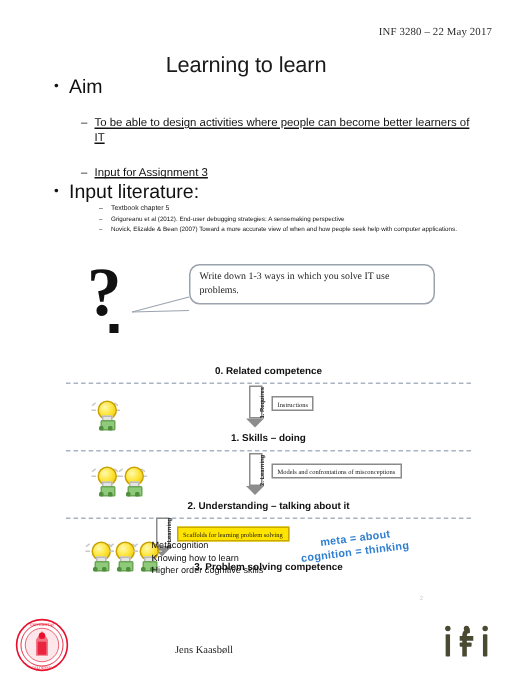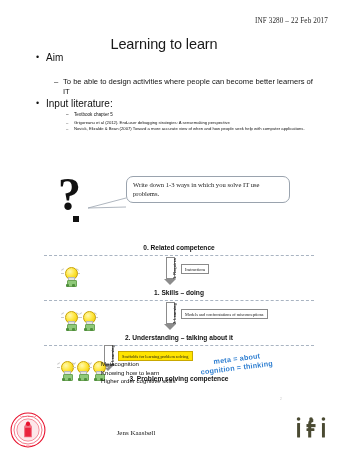--- a/index.html
+++ b/index.html
@@ -23,23 +23,23 @@
   
   .title{
     position:absolute;top:36px;left:0;width:328px;
     text-align:center;
     font-size:14.5px;font-weight:400;color:#1a1a1a;
     letter-spacing:-.1px;
   }
 
   
   .bullets{position:absolute;top:52px;left:36px;width:280px;}
-  .b1{position:relative;font-size:10px;color:#111;margin:0 0 2px 0;padding-left:10px;line-height:12px;}
+  .b1{position:relative;font-size:13px;color:#111;margin:0 0 2px 0;padding-left:10px;line-height:12px;}
   .b1:before{content:"\2022";position:absolute;left:0;top:-1px;font-size:9px;}
-  .b2{position:relative;font-size:7.6px;color:#111;margin:13px 0 1px 18px;padding-left:9px;line-height:10.2px;}
+  .b2{position:relative;font-size:7.6px;color:#111;margin:13px 0 1px 18px;padding-left:9px;line-height:10.2px;text-decoration:underline;}
   .b2:before{content:"\2013";position:absolute;left:0;top:0;}
   .b3{position:relative;font-size:4.6px;color:#111;margin:1px 0 1px 30px;padding-left:8px;line-height:6.4px;}
   .b3:before{content:"\2013";position:absolute;left:0;top:0;}
   .b3.ref{font-size:4.2px;line-height:5.6px;}
 
   
   .qmark{
     position:absolute;left:58px;top:175px;
     font-family:"Liberation Serif", serif;
     font-size:46px;font-weight:bold;color:#111;line-height:40px;
@@ -128,27 +128,28 @@
     position:absolute;left:0;top:429px;width:272px;text-align:center;
     font-family:"Liberation Serif", serif;font-size:7px;color:#1a1a1a;
   }
   .ifi{position:absolute;right:12px;top:415px;width:34px;height:26px;}
 </style>
 </head>
 <body>
 
 <div class="slide">
 
-  <div class="header">INF 3280 – 22 Feb 2017</div>
+  <div class="header">INF 3280 – 22 May 2017</div>
 
   <div class="title">Learning to learn</div>
 
   <div class="bullets">
     <div class="b1">Aim</div>
     <div class="b2">To be able to design activities where people can become better learners of IT</div>
+    <div class="b2">Input for Assignment 3</div>
     <div class="b1">Input literature:</div>
     <div class="b3">Textbook chapter 5</div>
     <div class="b3 ref">Grigoreanu et al (2012). End-user debugging strategies: A sensemaking perspective</div>
     <div class="b3 ref">Novick, Elizalde &amp; Bean (2007) Toward a more accurate view of when and how people seek help with computer applications.</div>
   </div>
 
   <div class="qmark">?</div>
   <div class="qdot"></div>
   <svg class="callout-tail" viewBox="0 0 40 14">
     <polyline points="0,12 38,2" fill="none" stroke="#9aa3ae" stroke-width="0.8"></polyline>

